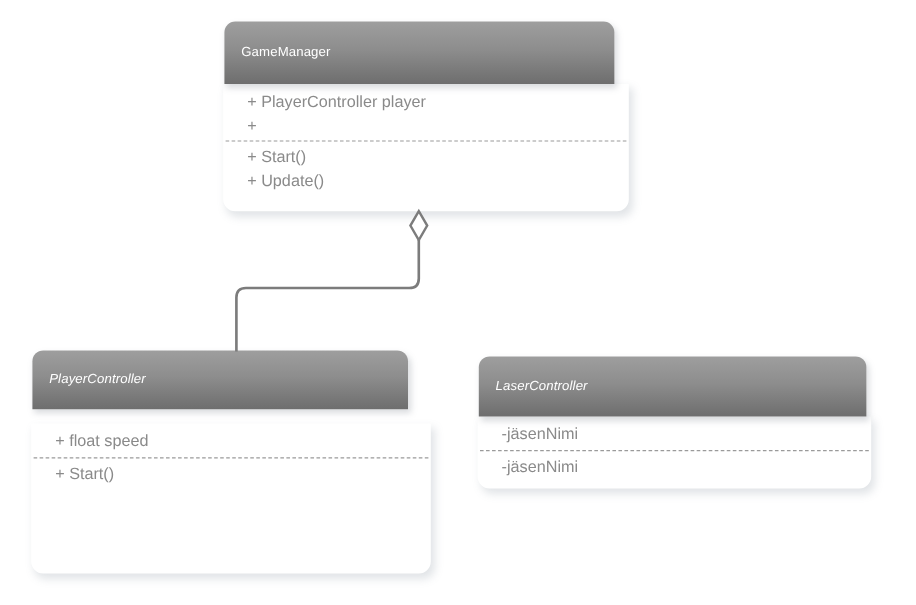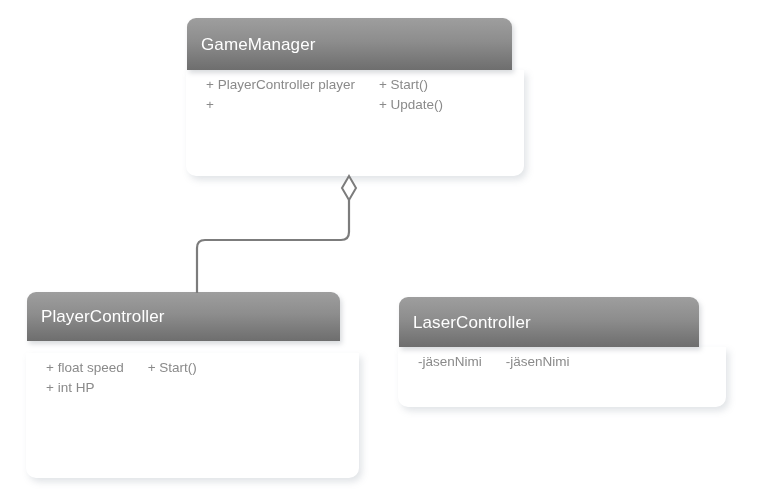--- a/index.html
+++ b/index.html
@@ -38,38 +38,38 @@
     border-radius: 9px 9px 0 0;
     box-shadow: 2px 3px 5px rgba(120,125,135,0.28);
     color: #ffffff;
     display: flex;
     align-items: center;
     padding-left: 14px;
     z-index: 2;
   }
 
   .uml-title {
-    font-size: 17px;
+    font-size: 11px;
     line-height: 19px;
     color: #ffffff;
     letter-spacing: 0.1px;
     white-space: nowrap;
   }
 
   .uml-body {
     position: absolute;
     left: -1px;
     box-sizing: border-box;
     background: #ffffff;
     border-radius: 0 0 10px 10px;
     box-shadow: 3px 4px 7px rgba(120,130,145,0.22);
     z-index: 1;
     padding: 5px 0 5px 0;
     display: flex;
-    flex-direction: row;
+    flex-direction: column;
   }
 
   .uml-section {
     display: flex;
     flex-direction: column;
   }
 
   .uml-row {
     font-size: 13.5px;
     line-height: 19.5px;
@@ -118,43 +118,42 @@
       <div class="uml-section">
         <div class="uml-row">+ Start()</div>
         <div class="uml-row">+ Update()</div>
       </div>
 
     </div>
   </div>
 
   <div class="uml-class" style="left:26px; top:292px; width:333px; height:174px;">
 
-    <div class="uml-header" style="left:1px; top:0px; width:313px; height:49px;">
+    <div class="uml-header" style="left:1px; top:0px; width:313px; height:49px;font-style:italic;">
       <span class="uml-title">PlayerController</span>
     </div>
 
     <div class="uml-body" style="left:0px; top:61px; width:333px; height:125px;">
 
       <div class="uml-section">
         <div class="uml-row">+ float speed</div>
-        <div class="uml-row">+ int HP</div>
       </div>
 
       <div class="uml-divider"></div>
 
       <div class="uml-section">
         <div class="uml-row">+ Start()</div>
       </div>
 
     </div>
   </div>
 
   <div class="uml-class" style="left:398px; top:297px; width:328px; height:119px;">
 
-    <div class="uml-header" style="left:1px; top:0px; width:300px; height:50px;">
+    <div class="uml-header" style="left:1px; top:0px; width:323px; height:50px;font-style:italic;">
       <span class="uml-title">LaserController</span>
     </div>
 
     <div class="uml-body" style="left:0px; top:50px; width:328px; height:60px;">
 
       <div class="uml-section">
         <div class="uml-row">-jäsenNimi</div>
       </div>
 
       <div class="uml-divider"></div>

